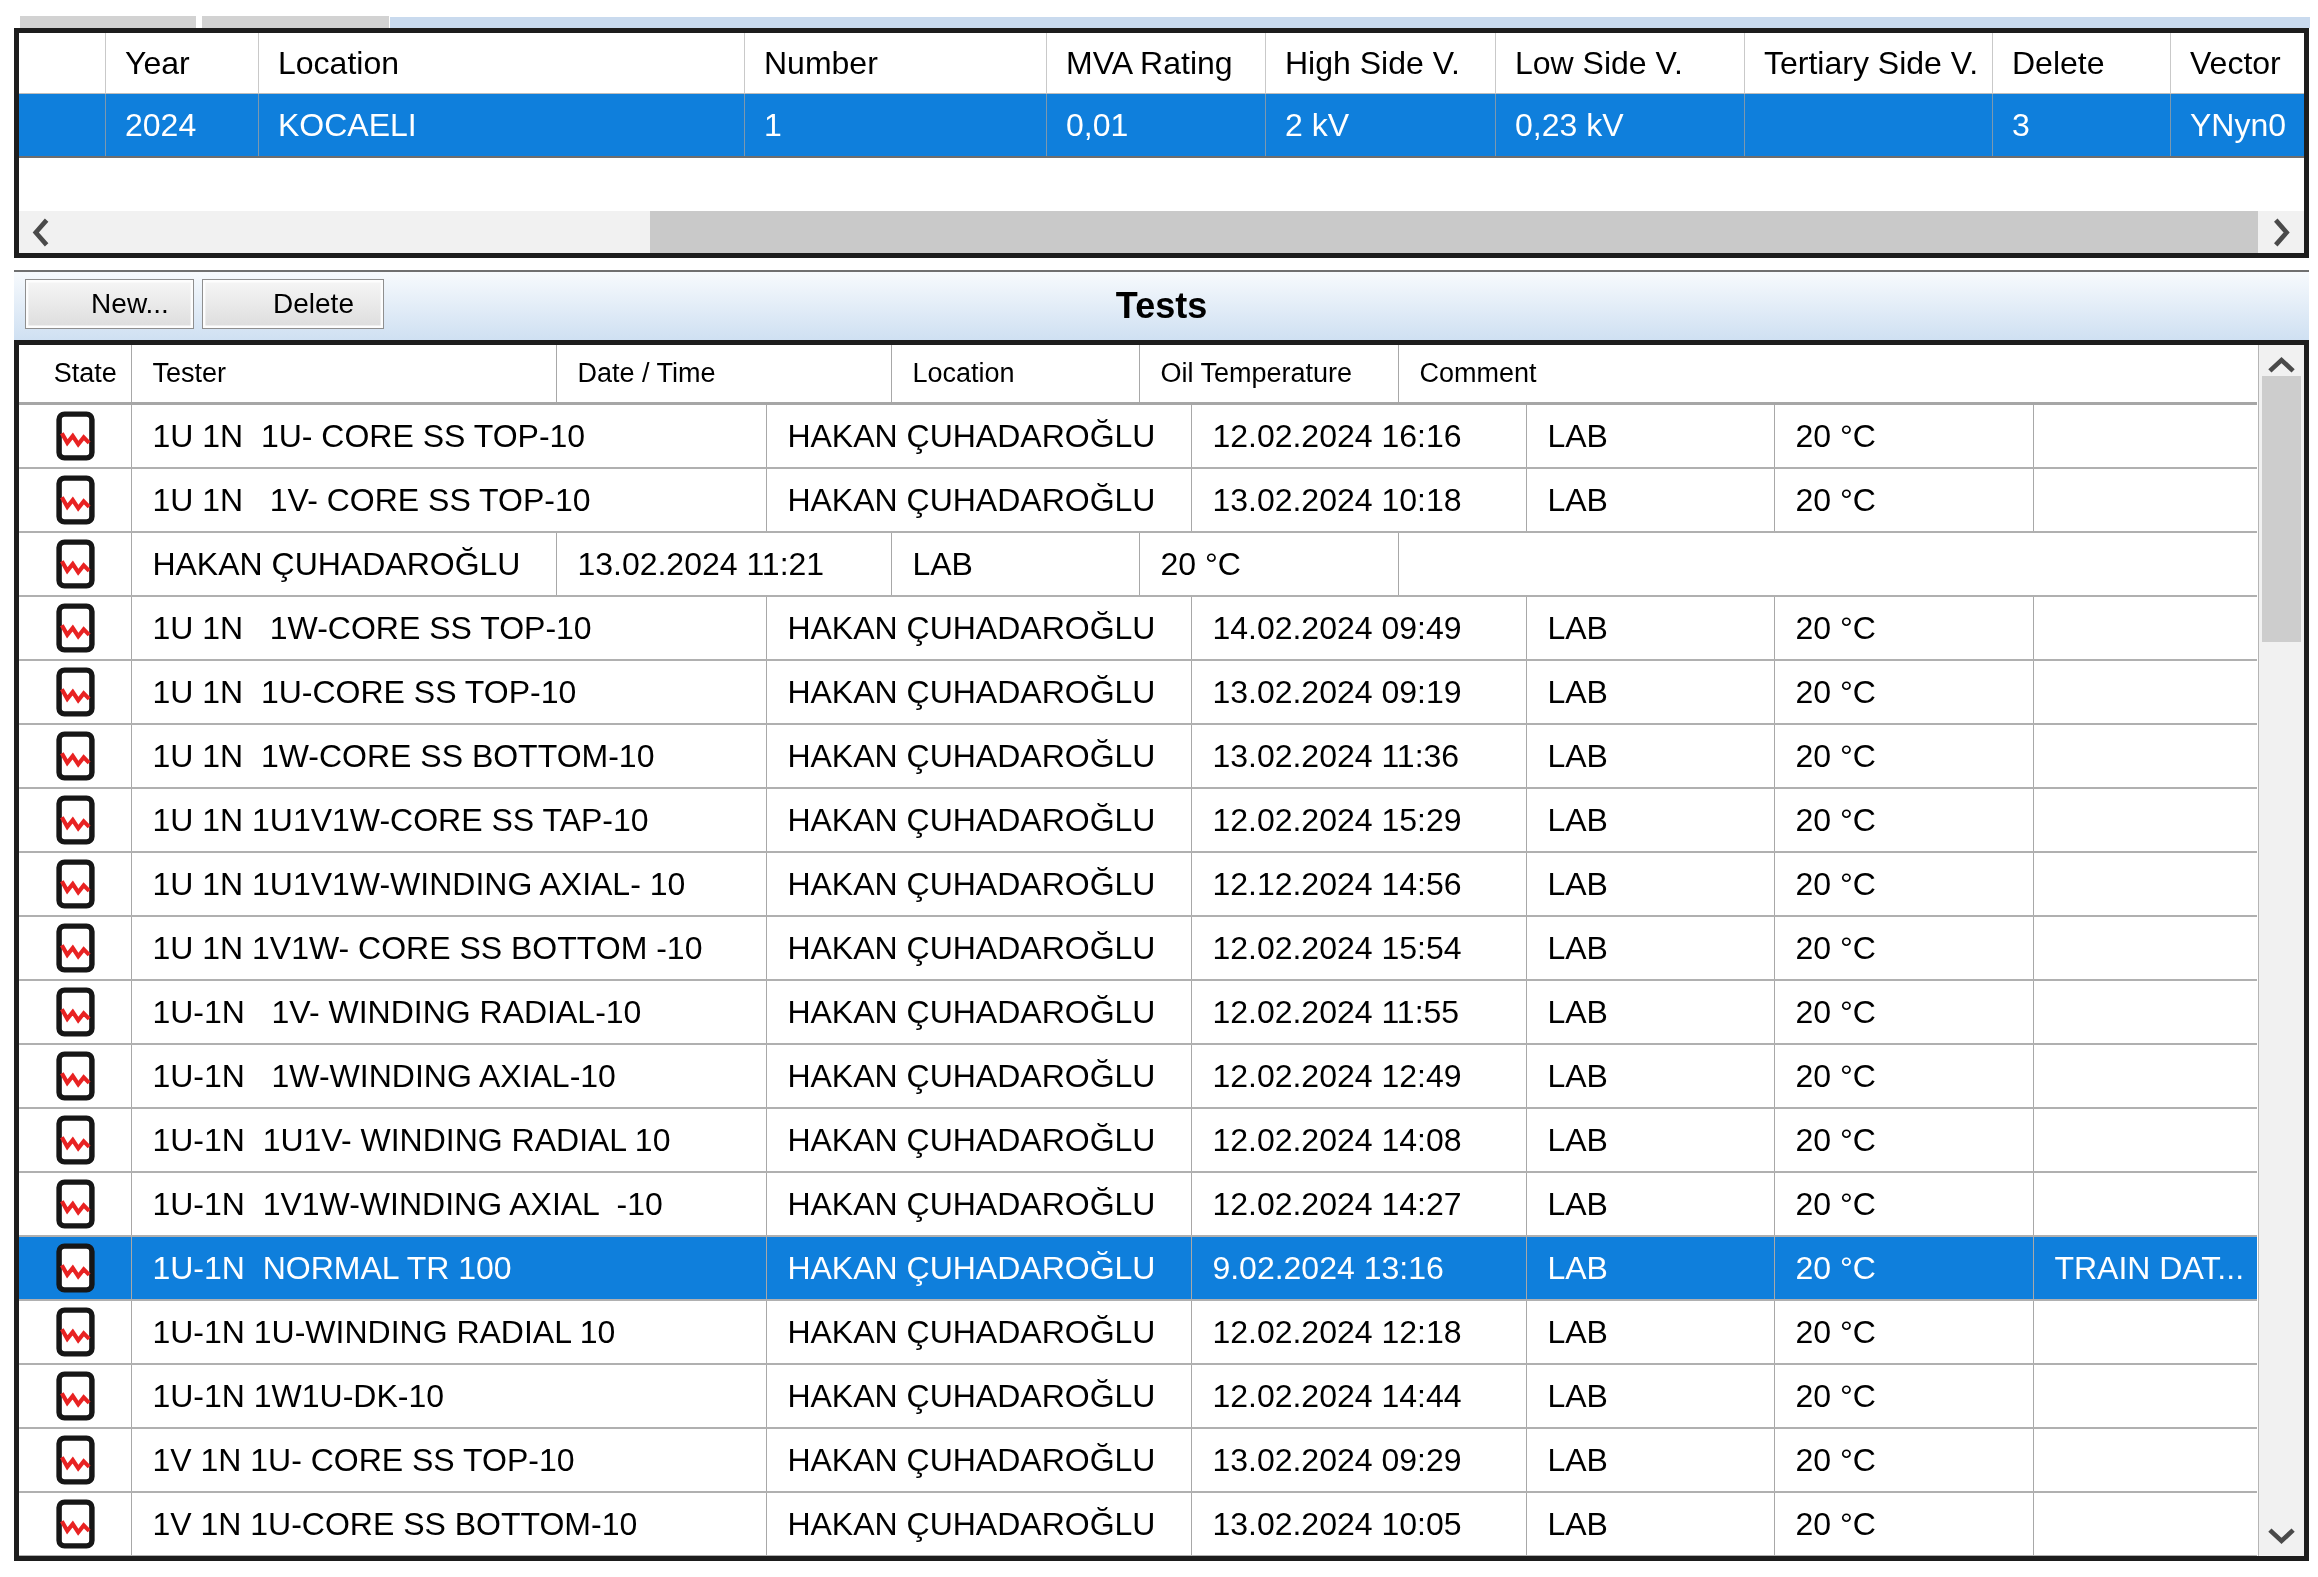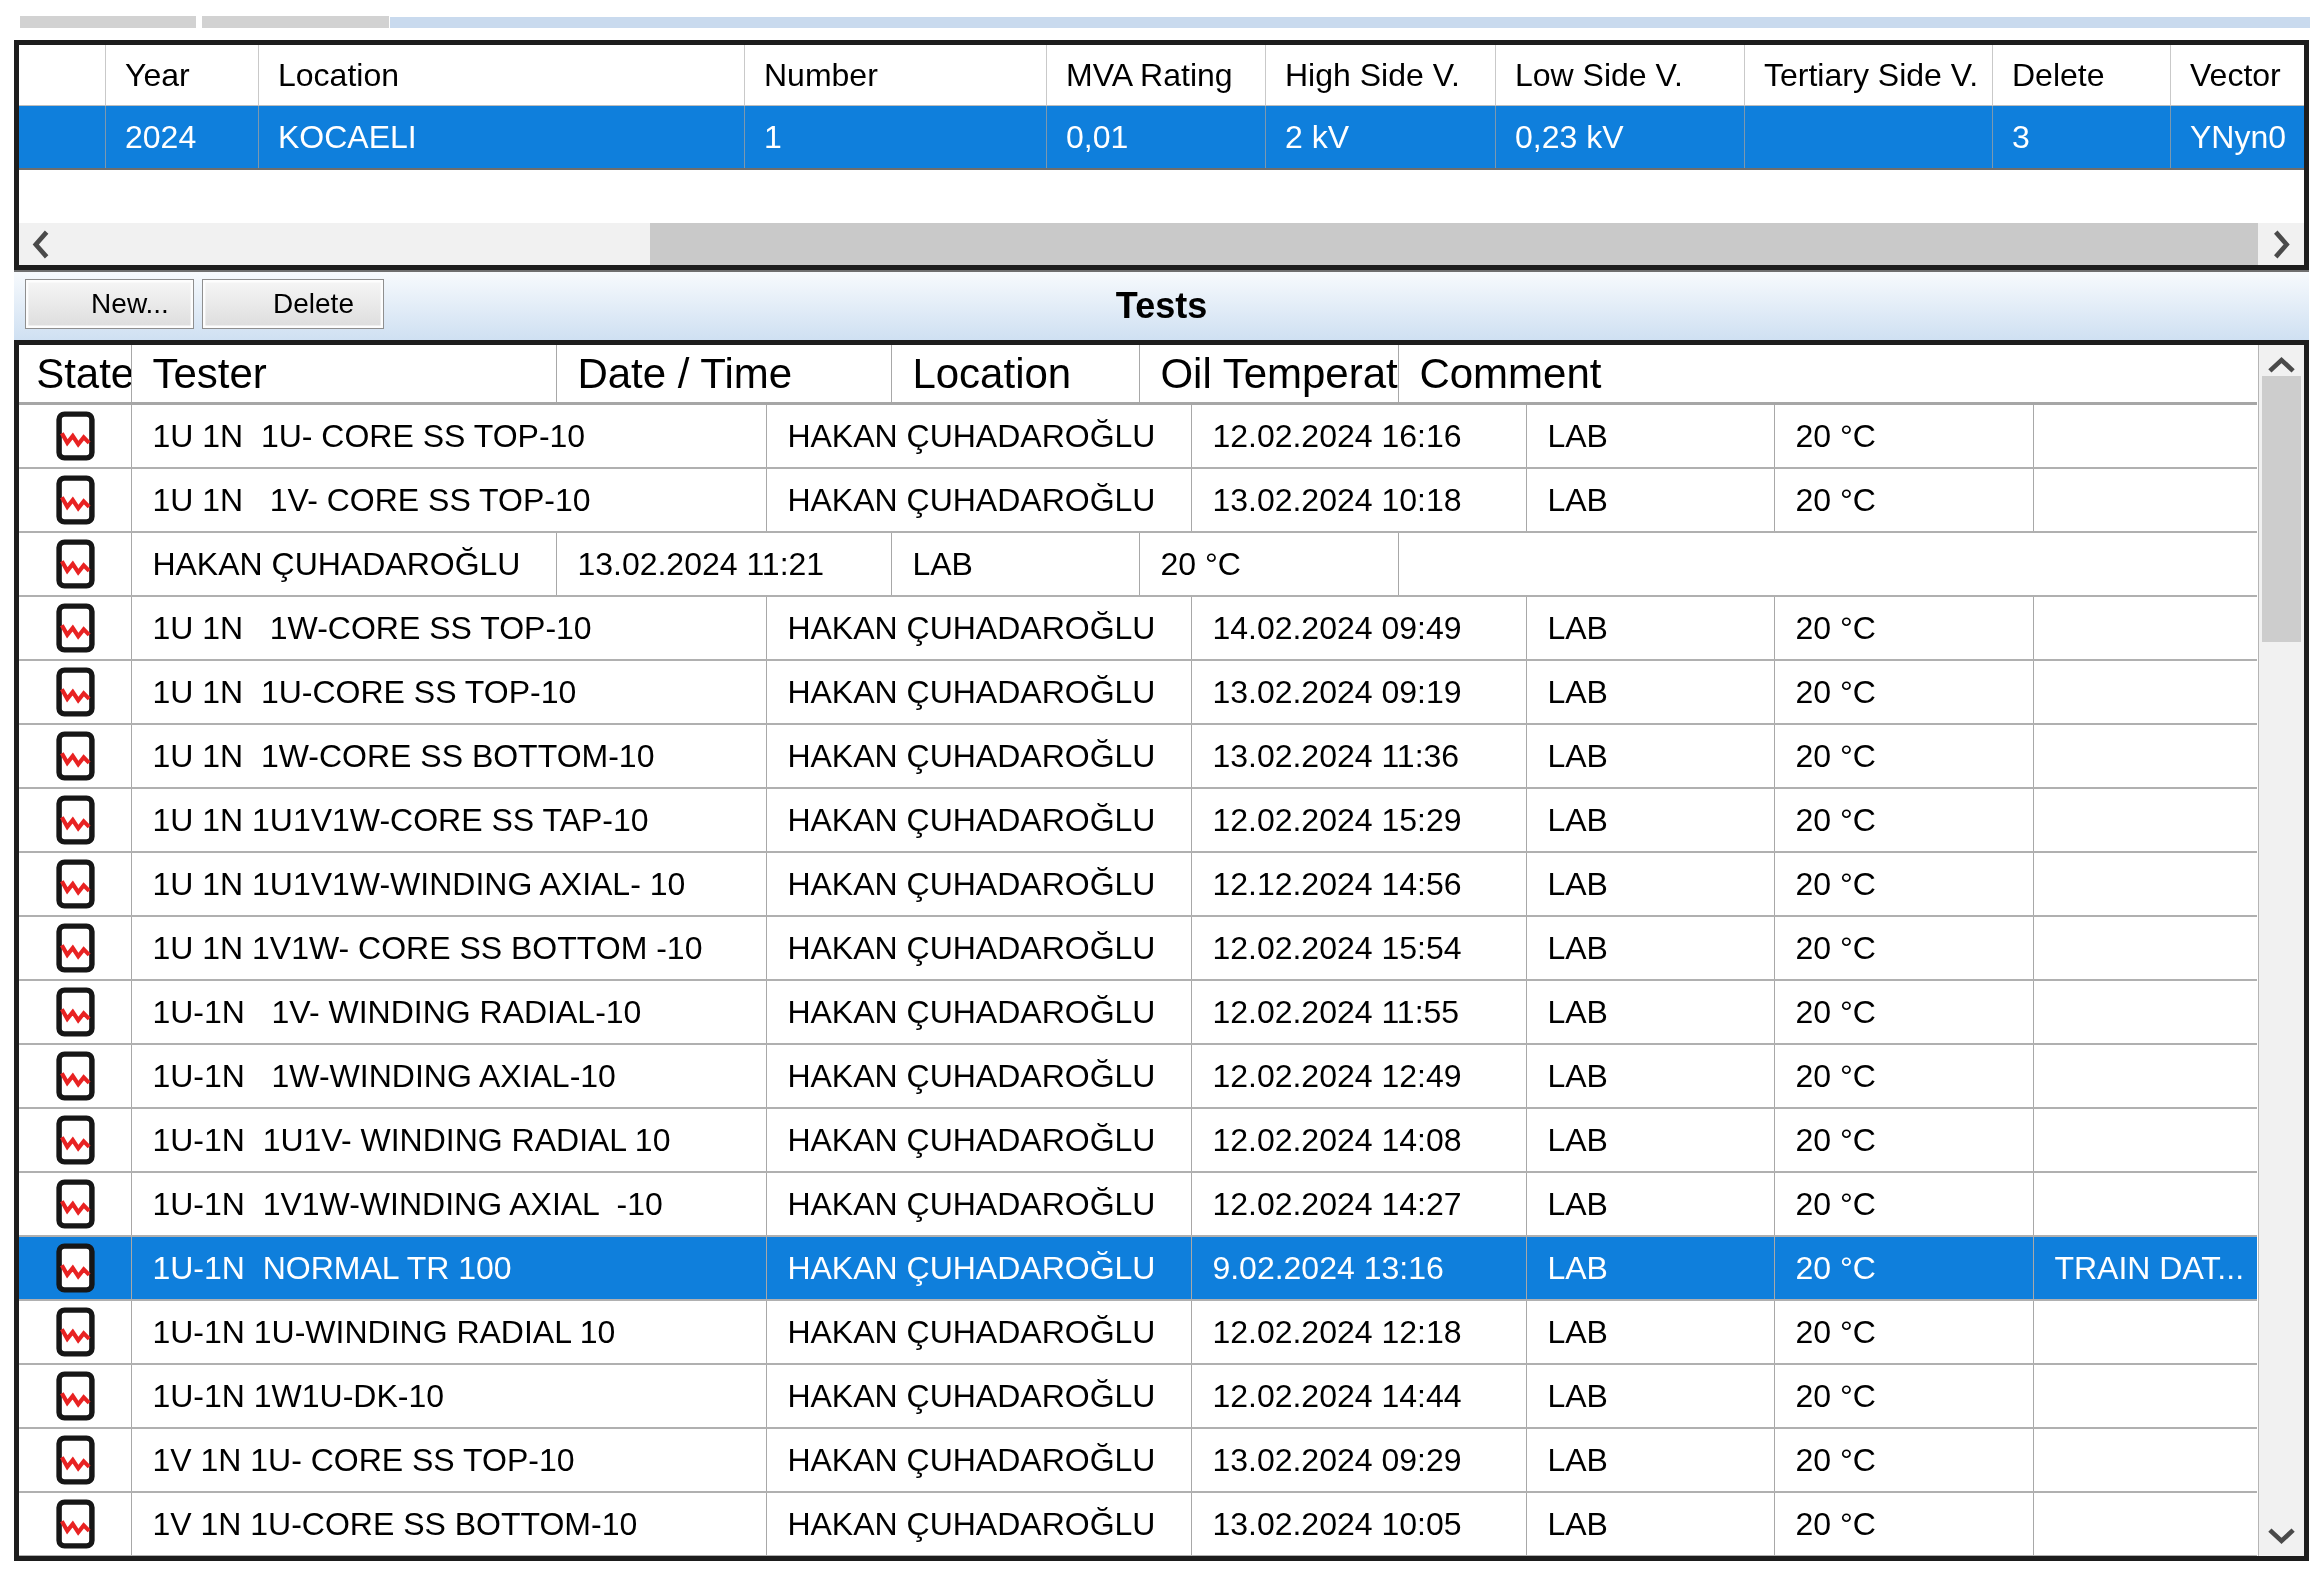--- a/index.html
+++ b/index.html
@@ -6,21 +6,21 @@
   html,body { width:2319px; height:1577px; background:#fff; overflow:hidden;
               font-family:"Liberation Sans", sans-serif; color:#000; }
   .abs { position:absolute; }
 
   
   #top-strip { left:0; top:0; width:2319px; height:30px; background:#fff; }
   .strip-seg { position:absolute; top:15.7px; height:12.5px; background:#d2d2d2; }
   #strip-blue { position:absolute; top:17px; height:11px; background:#c9daee; }
 
   
-  #xfmr-table { left:14px; top:40px; width:2295px; height:230px;
+  #xfmr-table { left:14px; top:28px; width:2295px; height:230px;
                 border:5.5px solid #1d1d1d; background:#fff; display:flex; flex-direction:column; }
   .xfmr-row { display:flex; width:100%; }
   #xfmr-header { height:61px; }
   #xfmr-header .hcell { border-right:1.6px solid #c9c9c9; border-bottom:1.6px solid #bdbdbd;
       display:flex; align-items:center; padding-left:19px; font-size:32px; background:#fff; }
   #xfmr-header .hcell:last-child { border-right:none; }
   #xfmr-datarow { height:64px; background:var(--sel); color:#fff; border-bottom:2.4px solid #6e6e6e; }
   #xfmr-datarow .cell { border-right:1.6px solid rgba(160,160,160,.75);
       display:flex; align-items:center; padding-left:19px; font-size:32px; white-space:pre; }
   #xfmr-datarow .cell:last-child { border-right:none; }
@@ -52,21 +52,21 @@
 
   
   #tests-table { position:absolute; left:0; top:68px; width:2295px; height:1221px;
                  border:5.5px solid #1d1d1d; background:#fff; overflow:hidden; }
   #tests-grid { position:absolute; left:0; top:0; width:2238px; height:100%; }
   .t-row { display:flex; width:100%; height:64px; border-bottom:2.4px solid #b0b0b0; background:#fff; }
   #tests-header { height:60px; border-bottom:3.9px solid #a6a6a6; }
   .t-cell { border-right:1.6px solid #a8a8a8; display:flex; align-items:center;
             padding-left:20.4px; font-size:32px; overflow:hidden; white-space:pre; }
   .t-cell:last-child { border-right:none; }
-  #tests-header .t-cell { font-size:42px; padding-left:20.4px; background:#fff; }
+  #tests-header .t-cell { font-size:27px; padding-left:20.4px; background:#fff; }
   .tc-state{width:113px; justify-content:center; padding-left:0;}
   .tc-name{width:635px;} .tc-tester{width:425px;} .tc-date{width:335px;}
   .tc-loc{width:248px;} .tc-oil{width:259px;} .tc-comment{flex:1;}
   .t-row.selected { background:var(--sel); color:#ffffff; }
   .state-icon { width:41px; height:52px; display:block; }
 
   
   #vscroll { position:absolute; right:0; top:0; width:46px; height:100%;
              background:#f1f1f1; border-left:1.6px solid #b5b5b5; }
   #vscroll-thumb { position:absolute; left:3.1px; right:3.1px; top:31px; height:266px; background:#cdcdcd; }

